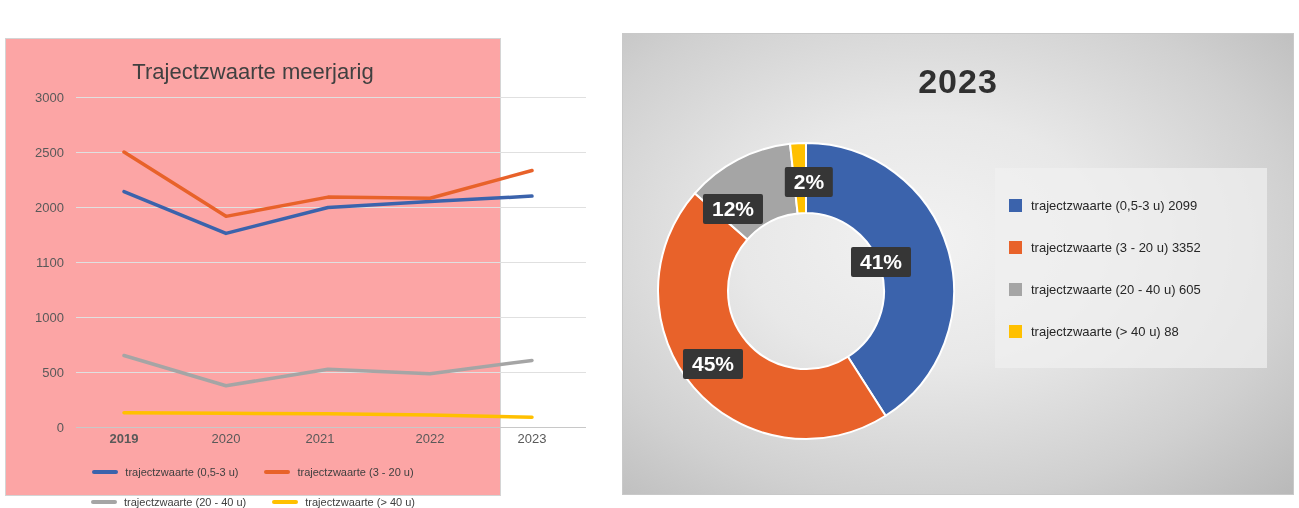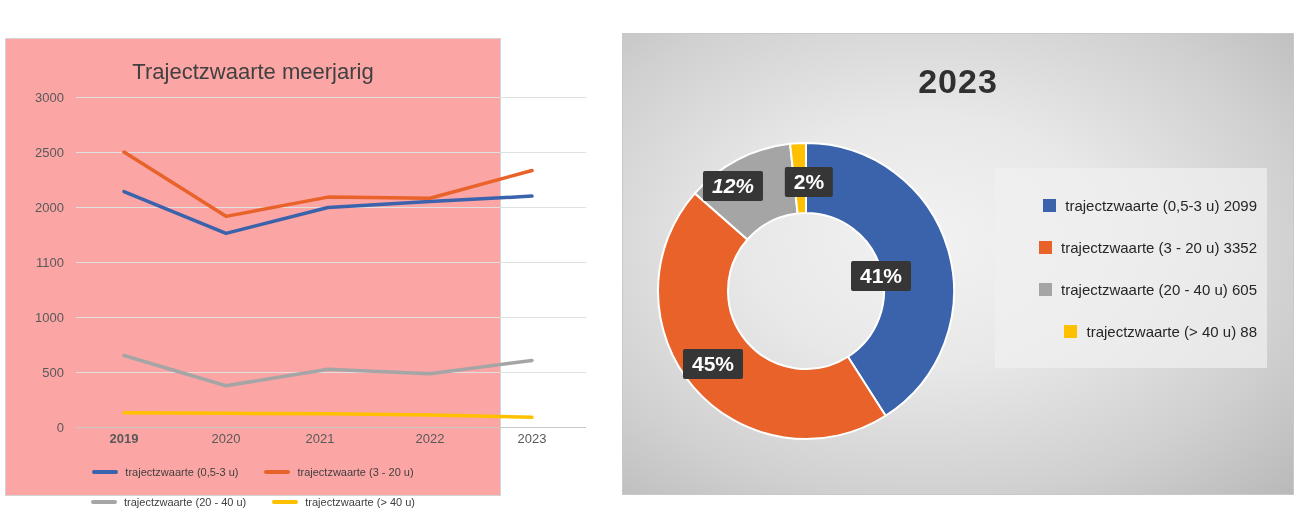--- a/index.html
+++ b/index.html
@@ -166,25 +166,24 @@
     top: 134px;
     width: 272px;
     background: rgba(240,240,240,0.72);
     padding: 16px 10px 16px 14px;
     box-sizing: border-box;
   }
   .legend-row {
     display: flex;
     align-items: center;
     gap: 9px;
-    font-size: 15px;
+    font-size: 13px;
     color: #262626;
     height: 42px;
     white-space: nowrap;
-    justify-content: flex-end;
   }
   .legend-swatch-sq {
     width: 13px;
     height: 13px;
     flex: 0 0 13px;
     display: inline-block;
   }
 </style>
 </head>
 <body>
@@ -257,23 +256,23 @@
 
   <div id="donut-wrap">
     <svg id="donut-svg" width="330" height="330" viewBox="0 0 330 330">
       <g id="donut-group">
           <path d="M 165 17 A 148 148 0 0 1 244.5841066452731 289.78128853908265 L 206.94297512386015 230.76311152735434 A 78 78 0 0 0 165 87 Z" fill="#3b63ac" stroke="#ffffff" stroke-width="2"></path>
           <path d="M 244.5841066452731 289.78128853908265 A 148 148 0 0 1 53.832474231163104 67.29748614065764 L 106.41170939209948 113.5081345876439 A 78 78 0 0 0 206.94297512386015 230.76311152735434 Z" fill="#e8622a" stroke="#ffffff" stroke-width="2"></path>
           <path d="M 53.832474231163104 67.29748614065764 A 148 148 0 0 1 149.0605996985128 17.860829423198965 L 156.5995052465135 87.45368037168595 A 78 78 0 0 0 106.41170939209948 113.5081345876439 Z" fill="#a5a5a5" stroke="#ffffff" stroke-width="2"></path>
           <path d="M 149.0605996985128 17.860829423198965 A 148 148 0 0 1 165.0000000000001 17 L 165.00000000000006 87 A 78 78 0 0 0 156.5995052465135 87.45368037168595 Z" fill="#ffc000" stroke="#ffffff" stroke-width="2"></path>
         </g>
     </svg>
-    <div class="donut-label" style="left:240px; top:150px;">41%</div>
+    <div class="donut-label" style="left:240px; top:136px;">41%</div>
     <div class="donut-label" style="left:72px;  top:238px;">45%</div>
-    <div class="donut-label" style="left:92px;  top:60px;font-style:italic;">12%</div>
+    <div class="donut-label" style="left:92px;  top:83px;">12%</div>
     <div class="donut-label" style="left:168px; top:56px;">2%</div>
   </div>
 
   <div id="donut-legend">
     <div class="legend-row">
       <span class="legend-swatch-sq" style="background:#3b63ac"></span>
       <span>trajectzwaarte (0,5-3 u) 2099</span>
     </div>
     <div class="legend-row">
       <span class="legend-swatch-sq" style="background:#e8622a"></span>

